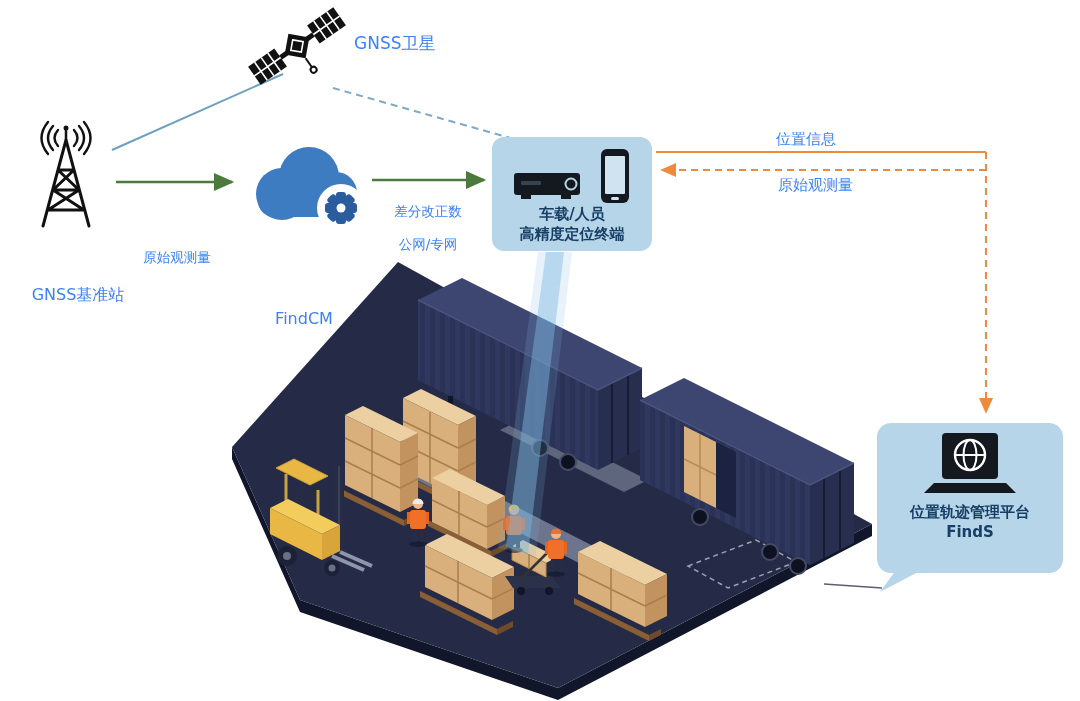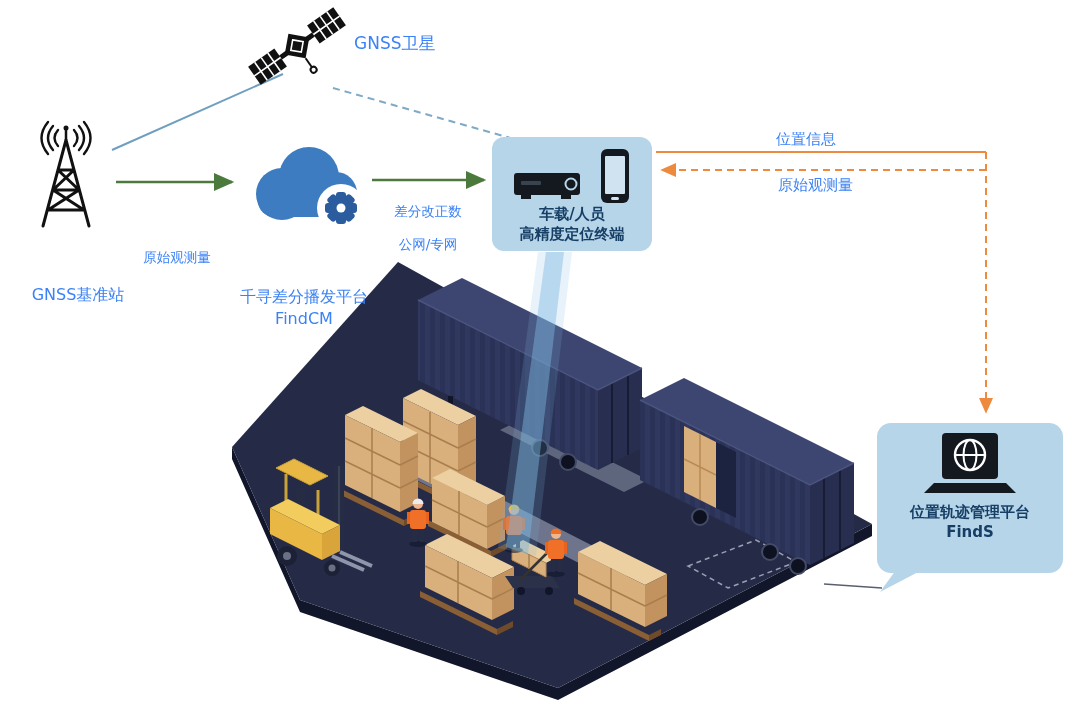--- a/index.html
+++ b/index.html
@@ -224,21 +224,20 @@
       <rect x="-16" y="-5" width="32" height="10" rx="3" fill="#2a5c9e" transform="rotate(90)"></rect>
       <rect x="-16" y="-5" width="32" height="10" rx="3" fill="#2a5c9e" transform="rotate(135)"></rect>
       <circle r="10.5" fill="#2a5c9e"></circle>
       <circle r="4.5" fill="#fff"></circle>
     </g>
   </g>
 </svg>
 
 <div class="lbl s17" style="left:354px;top:32px;">GNSS卫星</div>
 <div class="lbl s16 ctr" style="left:8px;top:237px;width:140px;text-align:center;">GNSS基准站</div>
-<div class="lbl s16 ctr" style="left:216px;top:239px;width:176px;">千寻差分播发平台</div>
 <div class="lbl s16 ctr" style="left:216px;top:261px;width:176px;">FindCM</div>
 <div class="lbl s13 ctr" style="left:118px;top:201px;width:118px;">原始观测量</div>
 <div class="lbl s13 ctr" style="left:366px;top:155px;width:124px;">差分改正数</div>
 <div class="lbl s13 ctr" style="left:372px;top:188px;width:112px;">公网/专网</div>
 <div class="lbl s15" style="left:768px;top:130px;">位置信息</div>
 <div class="lbl s15" style="left:770px;top:176px;">原始观测量</div>
 
 <div class="bubble terminal-box">
   <div class="icons-row">
     <svg width="80" height="40" viewBox="0 0 80 40">

